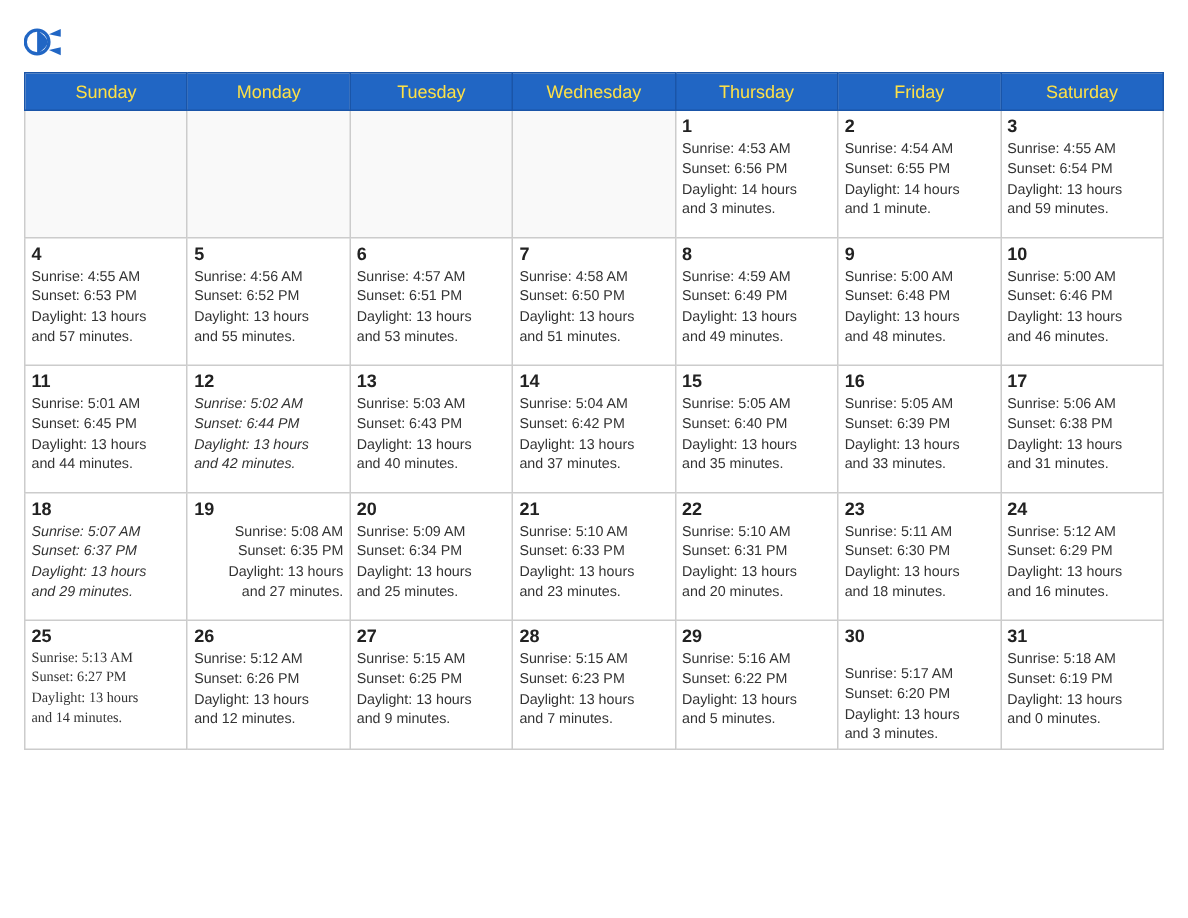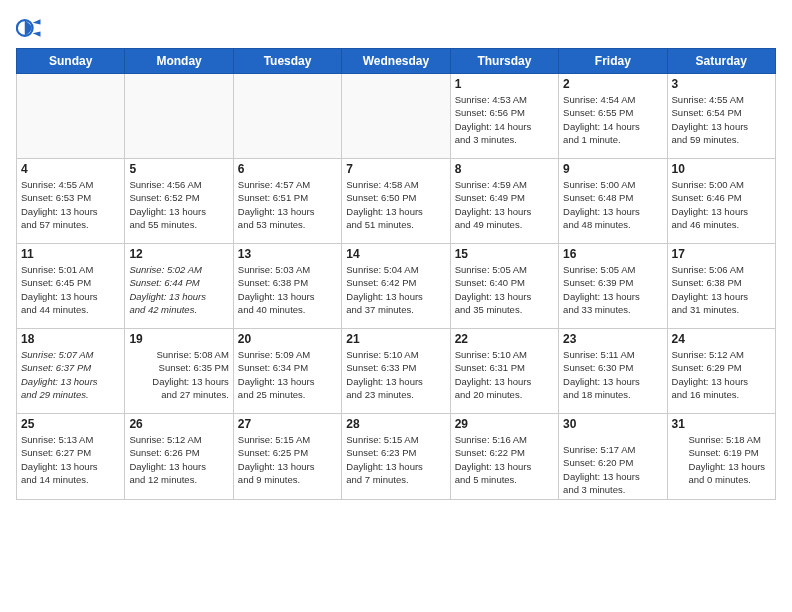--- a/index.html
+++ b/index.html
@@ -53,23 +53,23 @@
       font-size: 15px;
       color: #444;
     }
     .calendar {
       width: 100%;
       border-collapse: collapse;
       table-layout: fixed;
     }
     .calendar thead tr th {
       background: #2166c4;
-      color: #ffffff;
+      color: #fde047;
       font-size: 12px;
-      font-weight: bold;
+      font-weight: normal;
       padding: 5px 4px;
       text-align: center;
       border: 1px solid #1a55a8;
     }
     .calendar tbody tr td {
       border: 1px solid #ccc;
       vertical-align: top;
       padding: 3px 4px;
       font-size: 10px;
       color: #222;
@@ -220,21 +220,21 @@
           <td>
             <span class="day-number">12</span>
             <div class="day-info" style="white-space: pre-line; font-style: italic;">Sunrise: 5:02 AM
 Sunset: 6:44 PM
 Daylight: 13 hours
 and 42 minutes.</div>
           </td>
           <td>
             <span class="day-number">13</span>
             <div class="day-info" style="white-space: pre-line;">Sunrise: 5:03 AM
-Sunset: 6:38 PM
+Sunset: 6:43 PM
 Daylight: 13 hours
 and 40 minutes.</div>
           </td>
           <td>
             <span class="day-number">14</span>
             <div class="day-info" style="white-space: pre-line;">Sunrise: 5:04 AM
 Sunset: 6:42 PM
 Daylight: 13 hours
 and 37 minutes.</div>
           </td>
@@ -307,21 +307,21 @@
             <span class="day-number">24</span>
             <div class="day-info" style="white-space: pre-line;">Sunrise: 5:12 AM
 Sunset: 6:29 PM
 Daylight: 13 hours
 and 16 minutes.</div>
           </td>
         </tr>
         <tr>
           <td>
             <span class="day-number">25</span>
-            <div class="day-info" style="white-space: pre-line;">Sunrise: 5:13 AM
+            <div class="day-info" style="white-space: pre-line; font-family: Liberation Serif, serif;">Sunrise: 5:13 AM
 Sunset: 6:27 PM
 Daylight: 13 hours
 and 14 minutes.</div>
           </td>
           <td>
             <span class="day-number">26</span>
             <div class="day-info" style="white-space: pre-line;">Sunrise: 5:12 AM
 Sunset: 6:26 PM
 Daylight: 13 hours
 and 12 minutes.</div>
@@ -349,21 +349,21 @@
           </td>
           <td>
             <span class="day-number">30</span>
             <div class="day-info" style="white-space: pre-line; margin-top: 12px;">Sunrise: 5:17 AM
 Sunset: 6:20 PM
 Daylight: 13 hours
 and 3 minutes.</div>
           </td>
           <td>
             <span class="day-number">31</span>
-            <div class="day-info" style="white-space: pre-line; margin-left: 17px;">Sunrise: 5:18 AM
+            <div class="day-info" style="white-space: pre-line;">Sunrise: 5:18 AM
 Sunset: 6:19 PM
 Daylight: 13 hours
 and 0 minutes.</div>
           </td>
         </tr>
       </tbody>
   </table>
 </div>
 
 </body></html>

